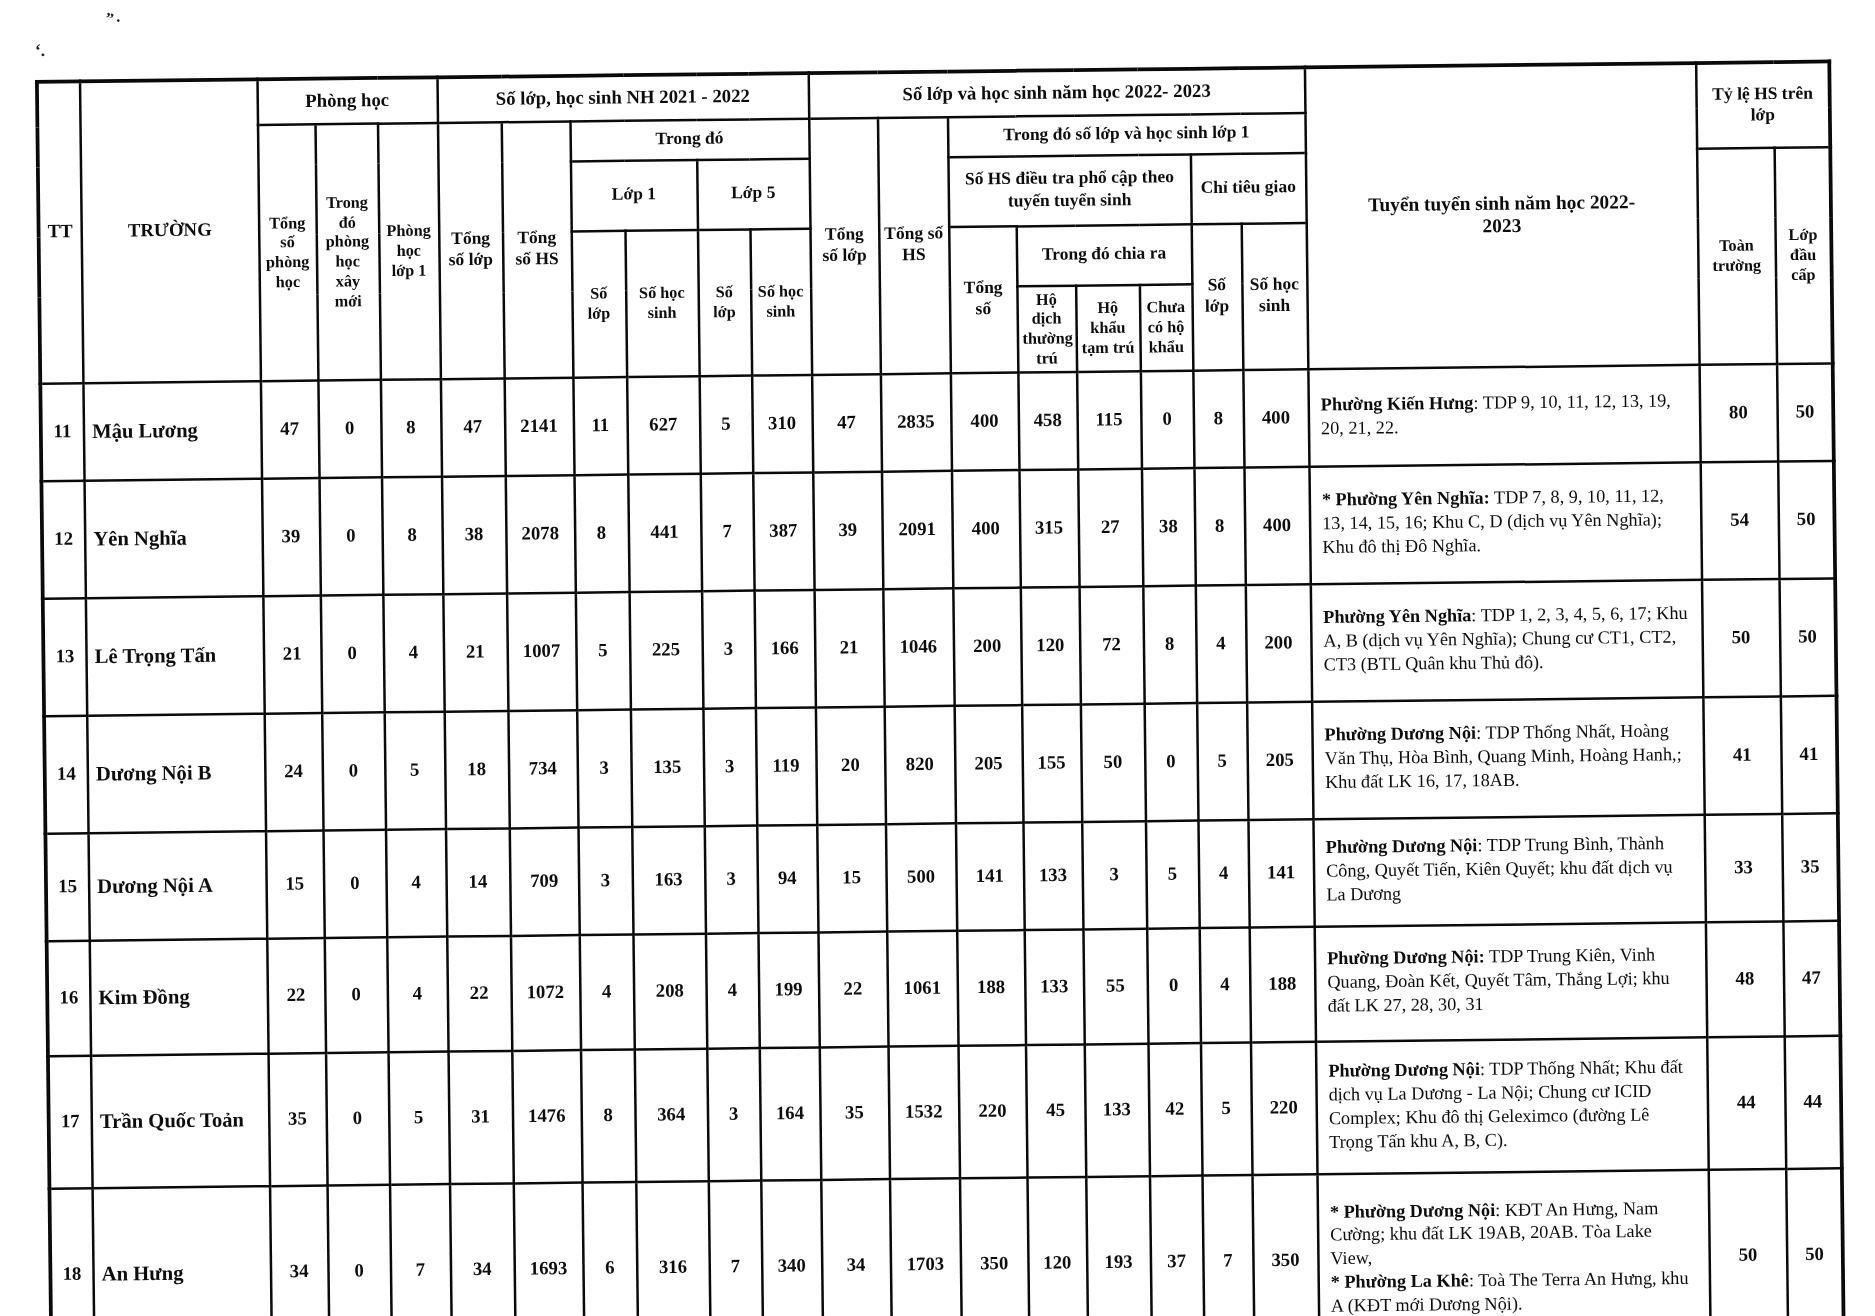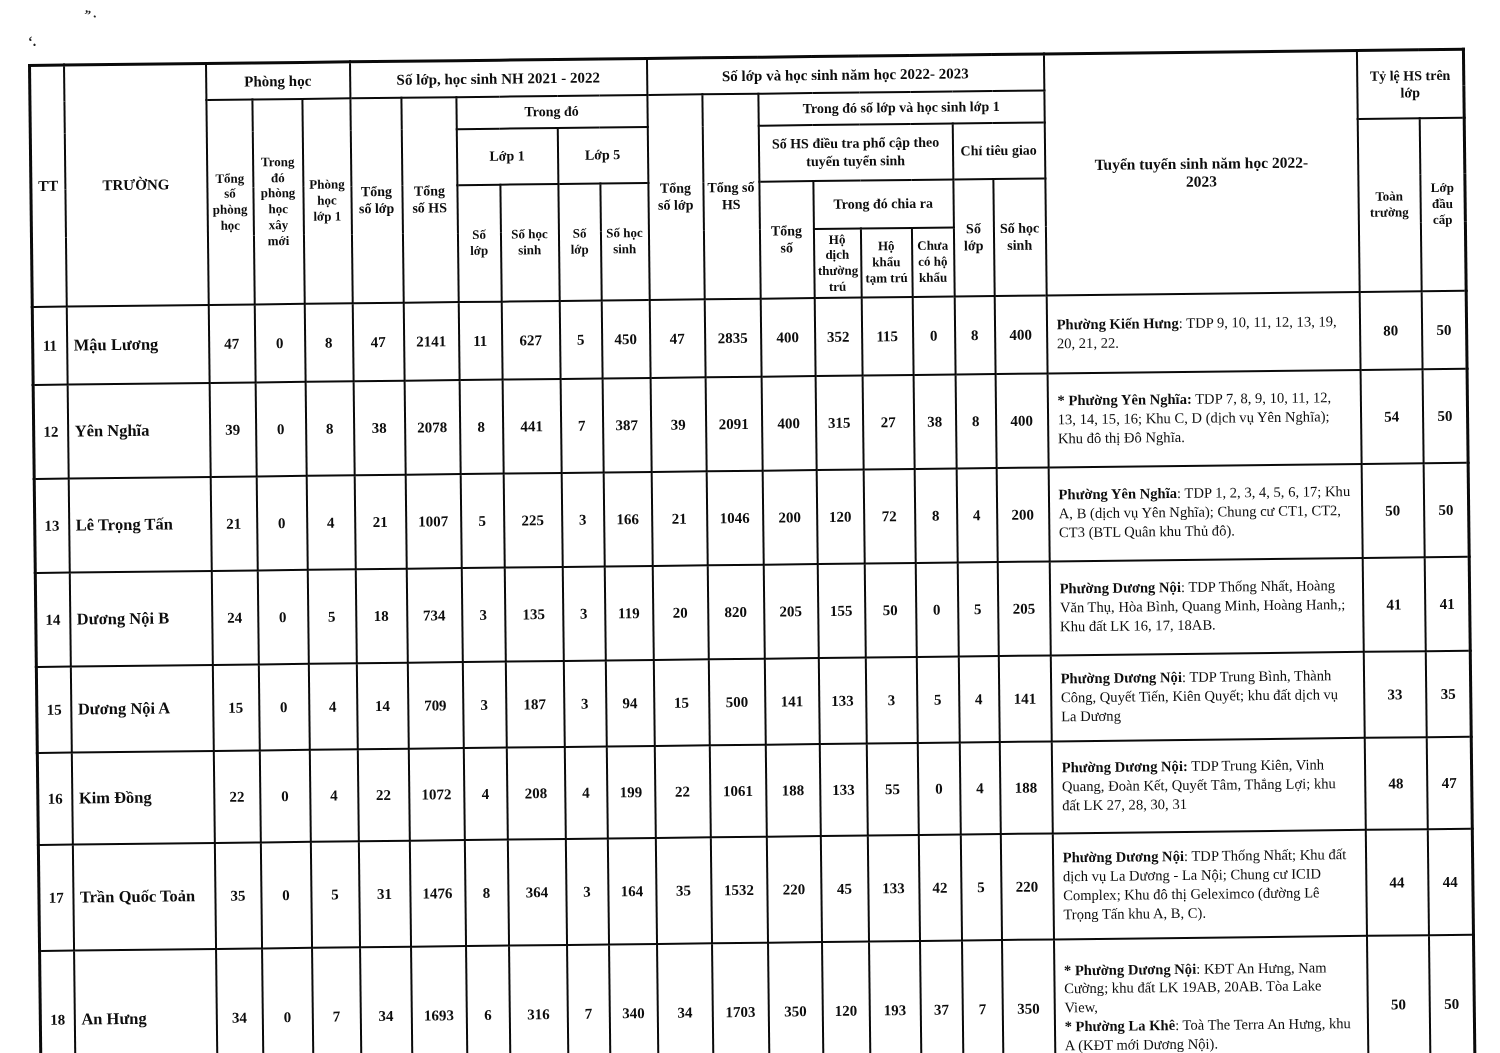--- a/index.html
+++ b/index.html
@@ -171,25 +171,25 @@
             <td>11</td>
             <td class="name-cell">Mậu Lương</td>
             <td>47</td>
             <td>0</td>
             <td>8</td>
             <td>47</td>
             <td>2141</td>
             <td>11</td>
             <td>627</td>
             <td>5</td>
-            <td>450</td>
+            <td>310</td>
             <td>47</td>
             <td>2835</td>
             <td>400</td>
-            <td>352</td>
+            <td>458</td>
             <td>115</td>
             <td>0</td>
             <td>8</td>
             <td>400</td>
             <td class="route-cell">
               <span class="seg"><b>Phường Kiến Hưng</b>: TDP 9, 10, 11, 12, 13, 19, 20, 21, 22.</span>
             </td>
             <td>80</td>
             <td>50</td>
           </tr>
@@ -273,21 +273,21 @@
           </tr>
           <tr>
             <td>15</td>
             <td class="name-cell">Dương Nội A</td>
             <td>15</td>
             <td>0</td>
             <td>4</td>
             <td>14</td>
             <td>709</td>
             <td>3</td>
-            <td>187</td>
+            <td>163</td>
             <td>3</td>
             <td>94</td>
             <td>15</td>
             <td>500</td>
             <td>141</td>
             <td>133</td>
             <td>3</td>
             <td>5</td>
             <td>4</td>
             <td>141</td>

